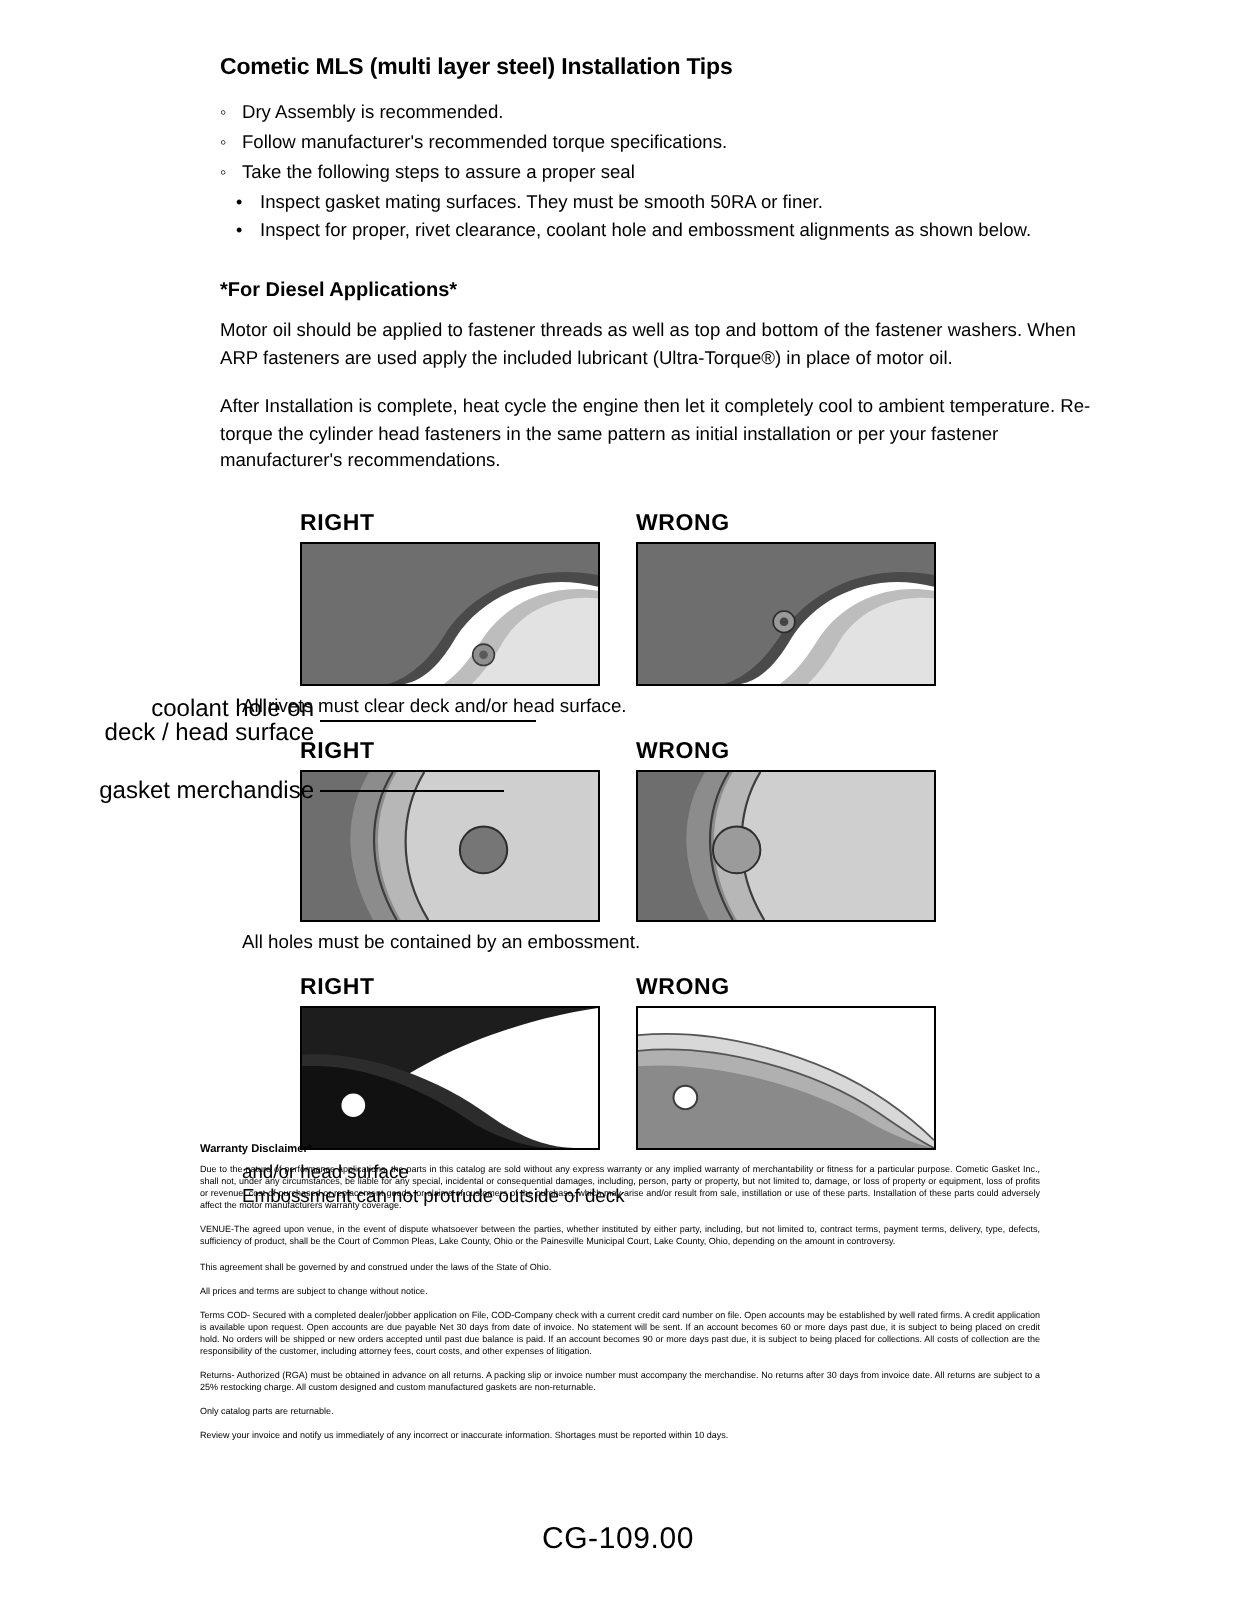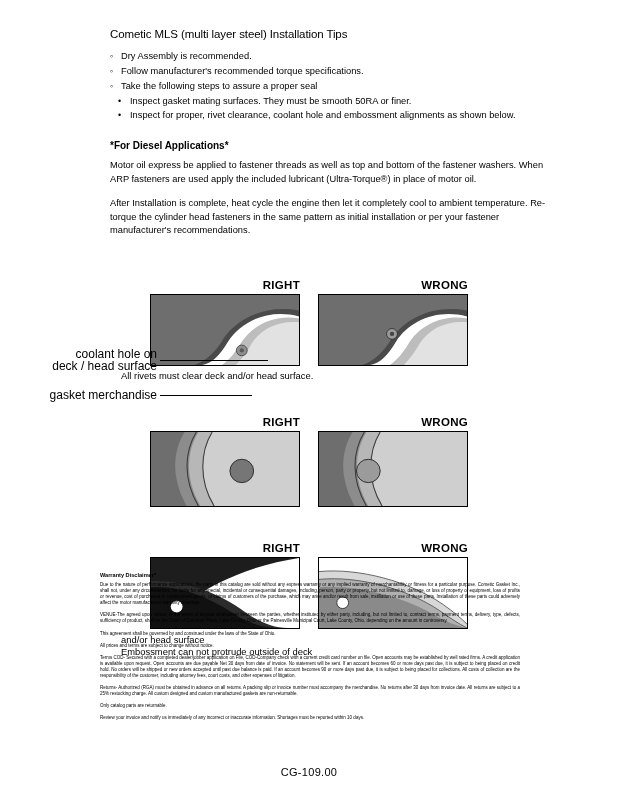--- a/index.html
+++ b/index.html
@@ -17,21 +17,21 @@
   }
   .page {
     position: relative;
     width: 618px;
     height: 800px;
     box-sizing: border-box;
     padding: 28px 42px 0 42px;
   }
   h1.title {
     font-size: 11.5px;
-    font-weight: normal;
+    font-weight: bold;
     margin: 0 0 9px 68px;
     letter-spacing: -0.1px;
   }
   ul.bullets {
     list-style: none;
     margin: 0 0 0 68px;
     padding: 0;
   }
   ul.bullets > li {
     font-size: 9.3px;
@@ -90,24 +90,23 @@
     display: flex;
     justify-content: center;
     gap: 18px;
   }
   .figcell {
     width: 150px;
   }
   .figlabel {
     font-size: 11.5px;
     font-weight: bold;
-    text-align: right;
+    text-align: left;
     margin-bottom: 3px;
     letter-spacing: 0.3px;
-    margin-top: 23px;
   }
   .figbox {
     width: 150px;
     height: 72px;
     border: 1px solid #000;
     box-sizing: border-box;
     overflow: hidden;
     position: relative;
     background: #fff;
   }
@@ -156,21 +155,21 @@
     line-height: 6.1px;
     margin: 0 0 6px 0;
     text-align: justify;
   }
   .docnum {
     position: absolute;
     left: 0;
     right: 0;
     bottom: 22px;
     text-align: center;
-    font-size: 11px;
+    font-size: 15px;
     letter-spacing: 0.3px;
   }
 </style>
 </head>
 <body>
 
 <div class="page">
 
   <h1 class="title">Cometic MLS (multi layer steel) Installation Tips</h1>
 
@@ -178,21 +177,21 @@
     <li>Dry Assembly is recommended.</li>
     <li>Follow manufacturer's recommended torque specifications.</li>
     <li>Take the following steps to assure a proper seal</li>
   </ul>
   <ul class="subbullets" style="margin-left:68px;">
     <li>Inspect gasket mating surfaces.  They must be smooth 50RA or finer.</li>
     <li>Inspect for proper, rivet clearance, coolant hole and embossment alignments as shown below.</li>
   </ul>
 
   <h2 class="subtitle">*For Diesel Applications*</h2>
-  <p class="para">Motor oil express be applied to fastener threads as well as top and bottom of the fastener washers.  When ARP fasteners are used apply the included lubricant (Ultra-Torque®) in place of motor oil.</p>
+  <p class="para">Motor oil should be applied to fastener threads as well as top and bottom of the fastener washers.  When ARP fasteners are used apply the included lubricant (Ultra-Torque®) in place of motor oil.</p>
   <p class="para">After Installation is complete, heat cycle the engine then let it completely cool to ambient temperature. Re-torque the cylinder head fasteners in the same pattern as initial installation or per your fastener manufacturer's recommendations.</p>
 
   <div class="figures">
 
     <div class="figrow">
       <div class="figcell">
         <div class="figlabel">RIGHT</div>
         <div class="figbox">
           <svg viewBox="0 0 150 72" preserveAspectRatio="none">
             <rect x="0" y="0" width="150" height="72" fill="#ffffff"></rect>
@@ -247,20 +246,21 @@
             <path d="M34,0 C22,20 20,46 36,76 L150,76 L150,0 Z" fill="#8c8c8c"></path>
             <path d="M48,0 C36,20 34,48 50,76 L150,76 L150,0 Z" fill="#b7b7b7"></path>
             <path d="M62,0 C50,20 48,50 64,76 L150,76 L150,0 Z" fill="#cfcfcf"></path>
             <path d="M46,0 C34,20 32,48 48,76" fill="none" stroke="#3c3c3c" stroke-width="1.1"></path>
             <path d="M62,0 C50,20 48,50 64,76" fill="none" stroke="#3c3c3c" stroke-width="1.1"></path>
             <circle cx="50" cy="40" r="12" fill="#9b9b9b" stroke="#2d2d2d" stroke-width="1"></circle>
           </svg>
         </div>
       </div>
     </div>
+    <div class="capt">All holes must be contained by an embossment.</div>
 
     <div class="callouts" style="left:-25px; top:92px; width:140px;">
       <div>coolant hole on</div>
       <div>deck / head surface</div>
     </div>
     <div class="callout-line" style="left:118px; top:104px; width:108px;"></div>
 
     <div class="callouts" style="left:-25px; top:133px; width:140px;">
       <div>gasket merchandise</div>
     </div>

